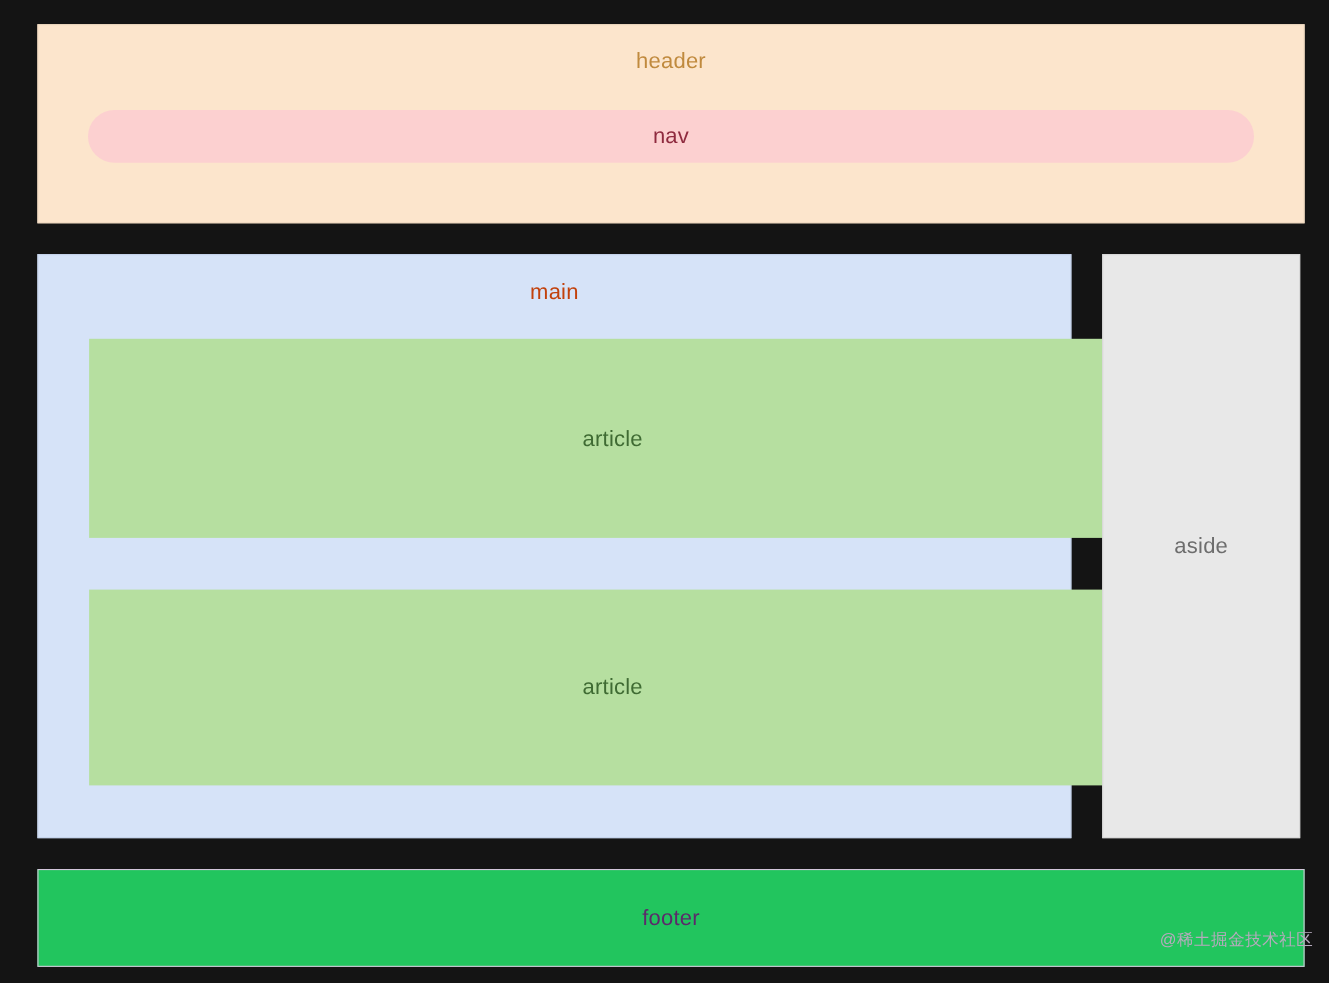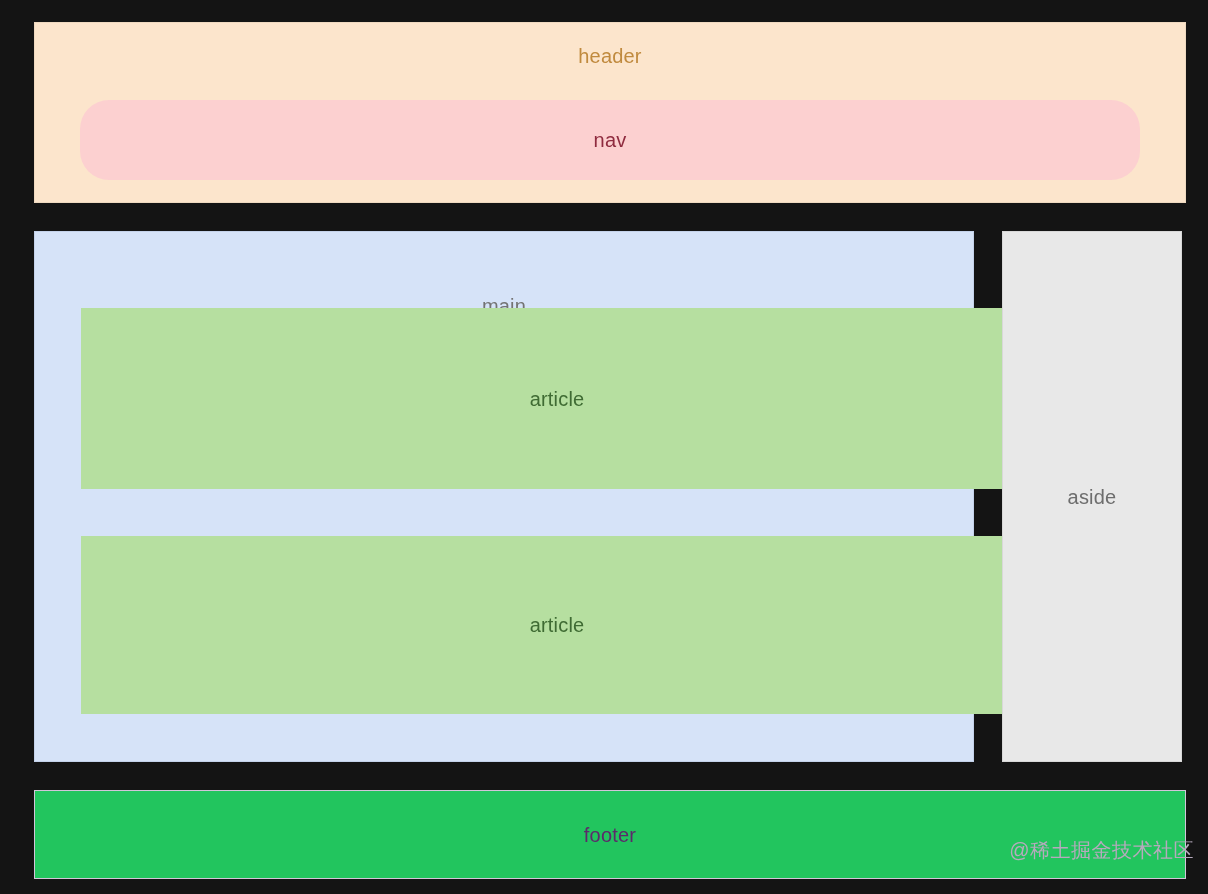--- a/index.html
+++ b/index.html
@@ -50,40 +50,40 @@
     align-items: flex-start;
     padding-top: 23px;
   }
   #header-section .label { color: #c08a3e; }
 
   
   #nav-section {
     left: 80px;
     top: 100px;
     width: 1060px;
-    height: 80px;
+    height: 48px;
     background: #fcd0d0;
     align-items: center;
     padding-top: 0;
     border-radius: 29px;
   }
   #nav-section .label { color: #8f2b3f; }
 
   
   #main-section {
     left: 34px;
     top: 231px;
     width: 940px;
     height: 531px;
     background: #d6e3f8;
     border: 1px solid #c4d2ea;
     align-items: flex-start;
     padding-top: 24px;
   }
-  #main-section > .label { color: #737373; margin-top: 40px; }
+  #main-section > .label { color: #c2410c; }
 
   
   .article-box {
     background: #b6dfa0;
     align-items: center;
     width: 952px;
     left: 46px;
   }
   .article-box .label { color: #3f6b33; }
 
@@ -112,21 +112,21 @@
     border: 1px solid #d2c5da;
     align-items: center;
   }
   #footer-section .label { color: #5c2a6b; }
 
   
   #watermark {
     position: absolute;
     right: 14px;
     bottom: 30px;
-    font-size: 20px;
+    font-size: 15px;
     color: #b6aabd;
     letter-spacing: 0.5px;
     white-space: nowrap;
     user-select: none;
   }
 </style>
 </head>
 <body>
 
 <div class="canvas">

